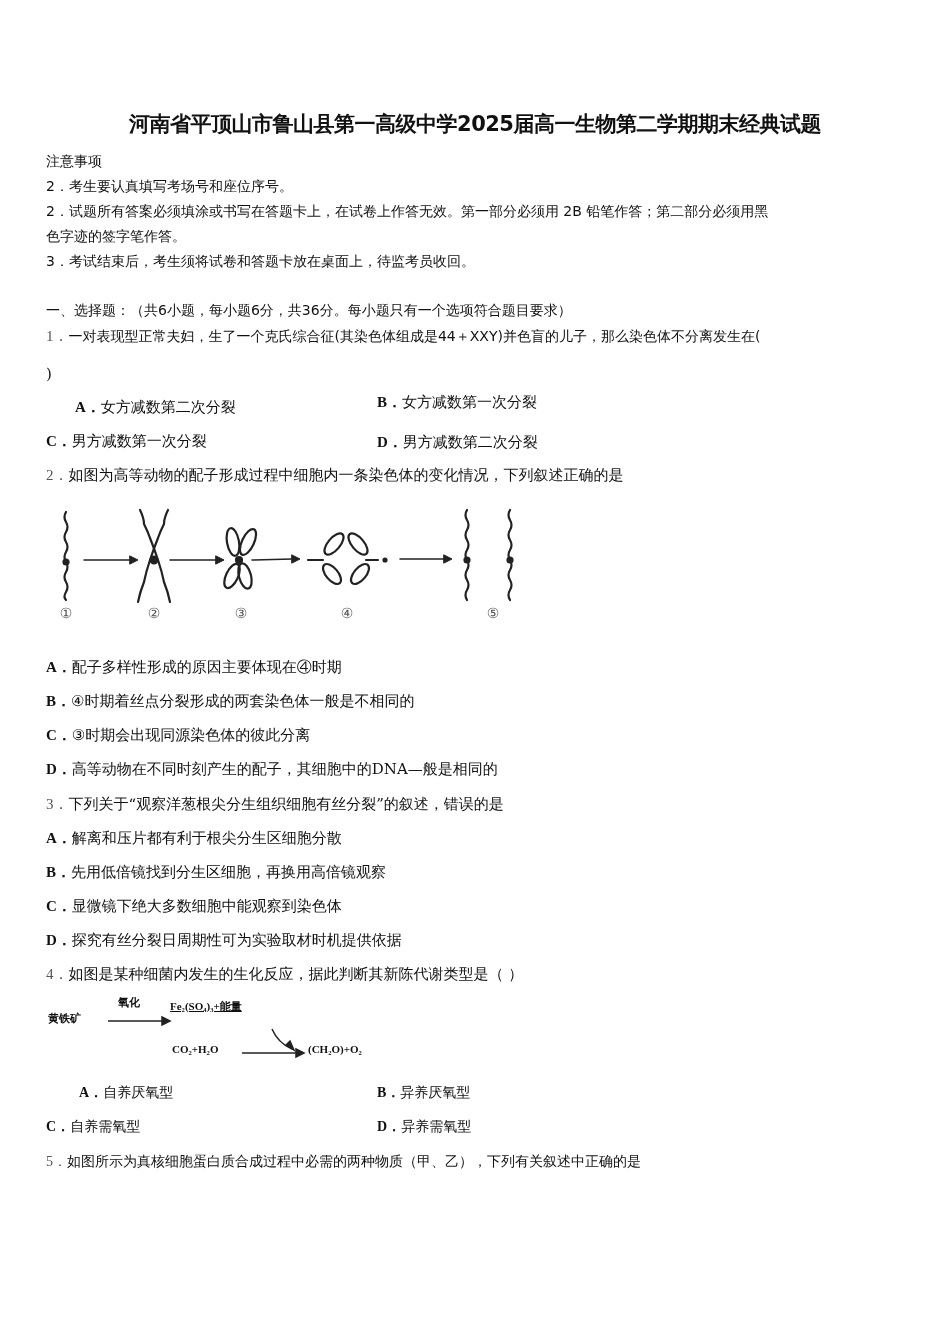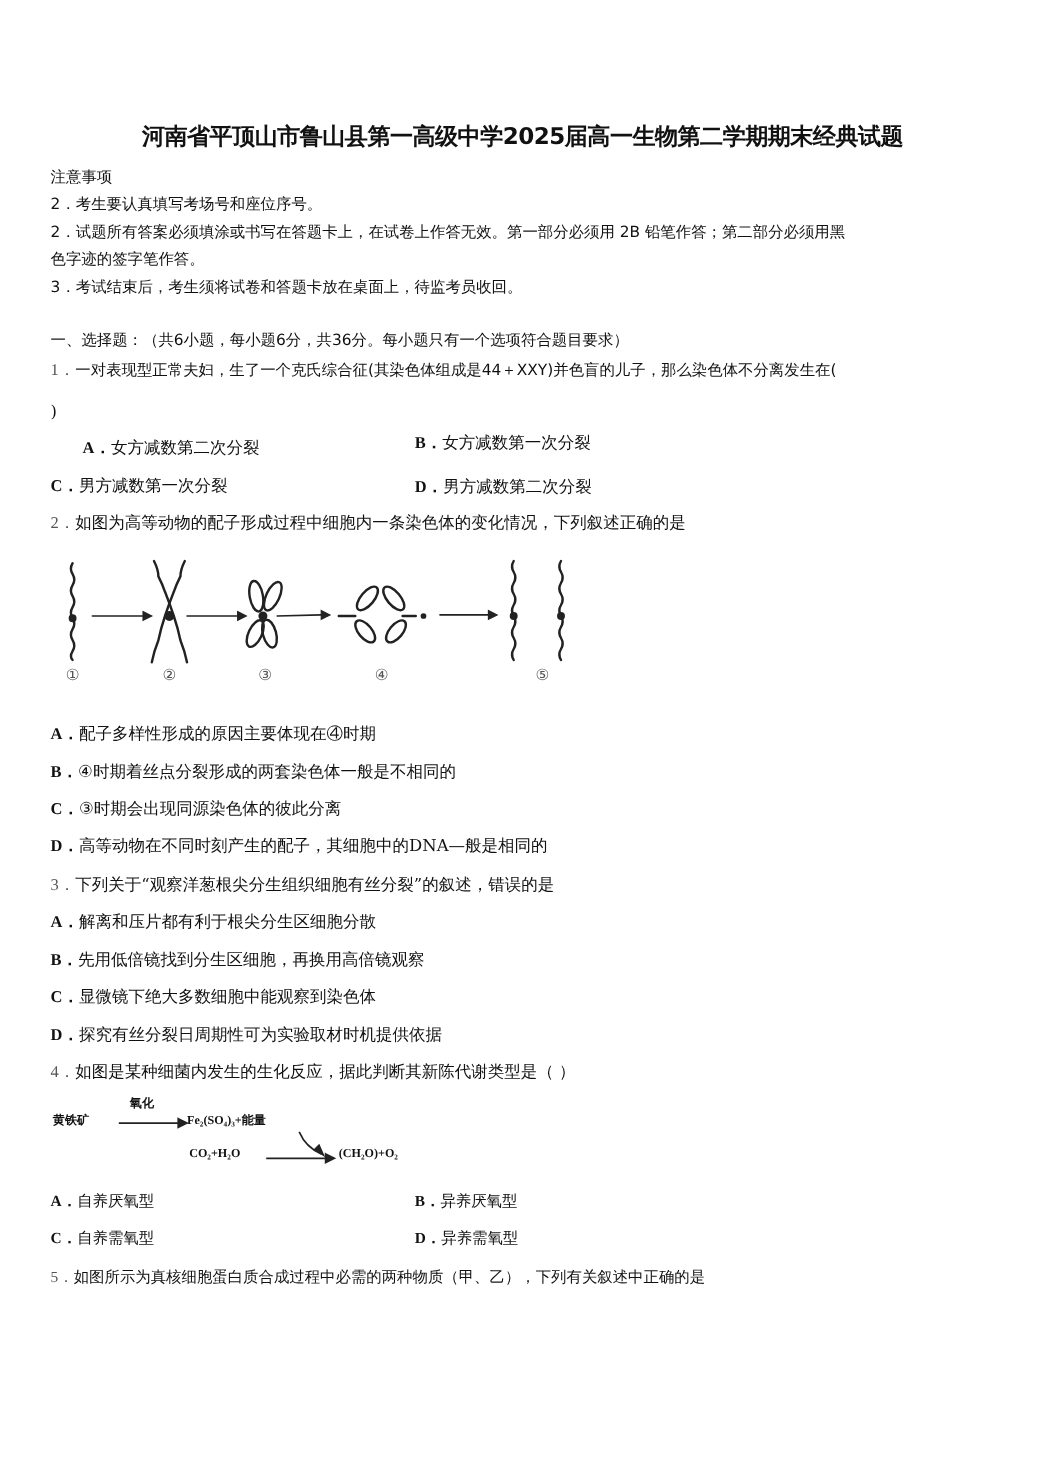--- a/index.html
+++ b/index.html
@@ -107,35 +107,35 @@
 <div class="line" style="top:896px;"><span class="opt-letter">C．</span><span>显微镜下绝大多数细胞中能观察到染色体</span></div>
 <div class="line" style="top:930px;"><span class="opt-letter">D．</span><span>探究有丝分裂日周期性可为实验取材时机提供依据</span></div>
 
 <div class="line" style="top:964px;">
   <span class="num">4．</span><span>如图是某种细菌内发生的生化反应，据此判断其新陈代谢类型是（ ）</span>
 </div>
 
 <div class="reaction">
   <span class="rx-text" style="left:2px; top:16px;">黄铁矿</span>
   <span class="rx-text" style="left:72px; top:0px;">氧化</span>
-  <span class="rx-text" style="left:124px; top:16px;">Fe₂(SO₄)₃+能量</span>
+  <span class="rx-text" style="left:124px; top:4px;text-decoration:underline;">Fe₂(SO₄)₃+能量</span>
   <span class="rx-text" style="left:126px; top:48px;">CO₂+H₂O</span>
   <span class="rx-text" style="left:262px; top:48px;">(CH₂O)+O₂</span>
   <svg width="360" height="70" style="position:absolute;left:0;top:0;">
     <g stroke="#222" stroke-width="1.5" fill="#222">
       <line x1="62" y1="26" x2="116" y2="26"></line>
       <path d="M116 22 L124 26 L116 30 Z"></path>
       <line x1="196" y1="58" x2="250" y2="58"></line>
       <path d="M250 54 L258 58 L250 62 Z"></path>
       <path d="M226 34 Q232 48 246 54" fill="none"></path>
       <path d="M240 50 L248 55 L244 46 Z"></path>
     </g>
   </svg>
 </div>
 
-<div class="line sans" style="top:1082px;"><span class="opt-letter">A．</span><span>自养厌氧型</span></div>
+<div class="line sans" style="top:1082px;margin-left:33px;"><span class="opt-letter">A．</span><span>自养厌氧型</span></div>
 <div class="line sans col2" style="top:1082px;"><span class="opt-letter">B．</span><span>异养厌氧型</span></div>
 <div class="line sans" style="top:1116px;"><span class="opt-letter">C．</span><span>自养需氧型</span></div>
 <div class="line sans col2" style="top:1116px;"><span class="opt-letter">D．</span><span>异养需氧型</span></div>
 
 <div class="line sans" style="top:1151px;">
   <span class="num">5．</span><span>如图所示为真核细胞蛋白质合成过程中必需的两种物质（甲、乙），下列有关叙述中正确的是</span>
 </div>
 
 </body></html>

